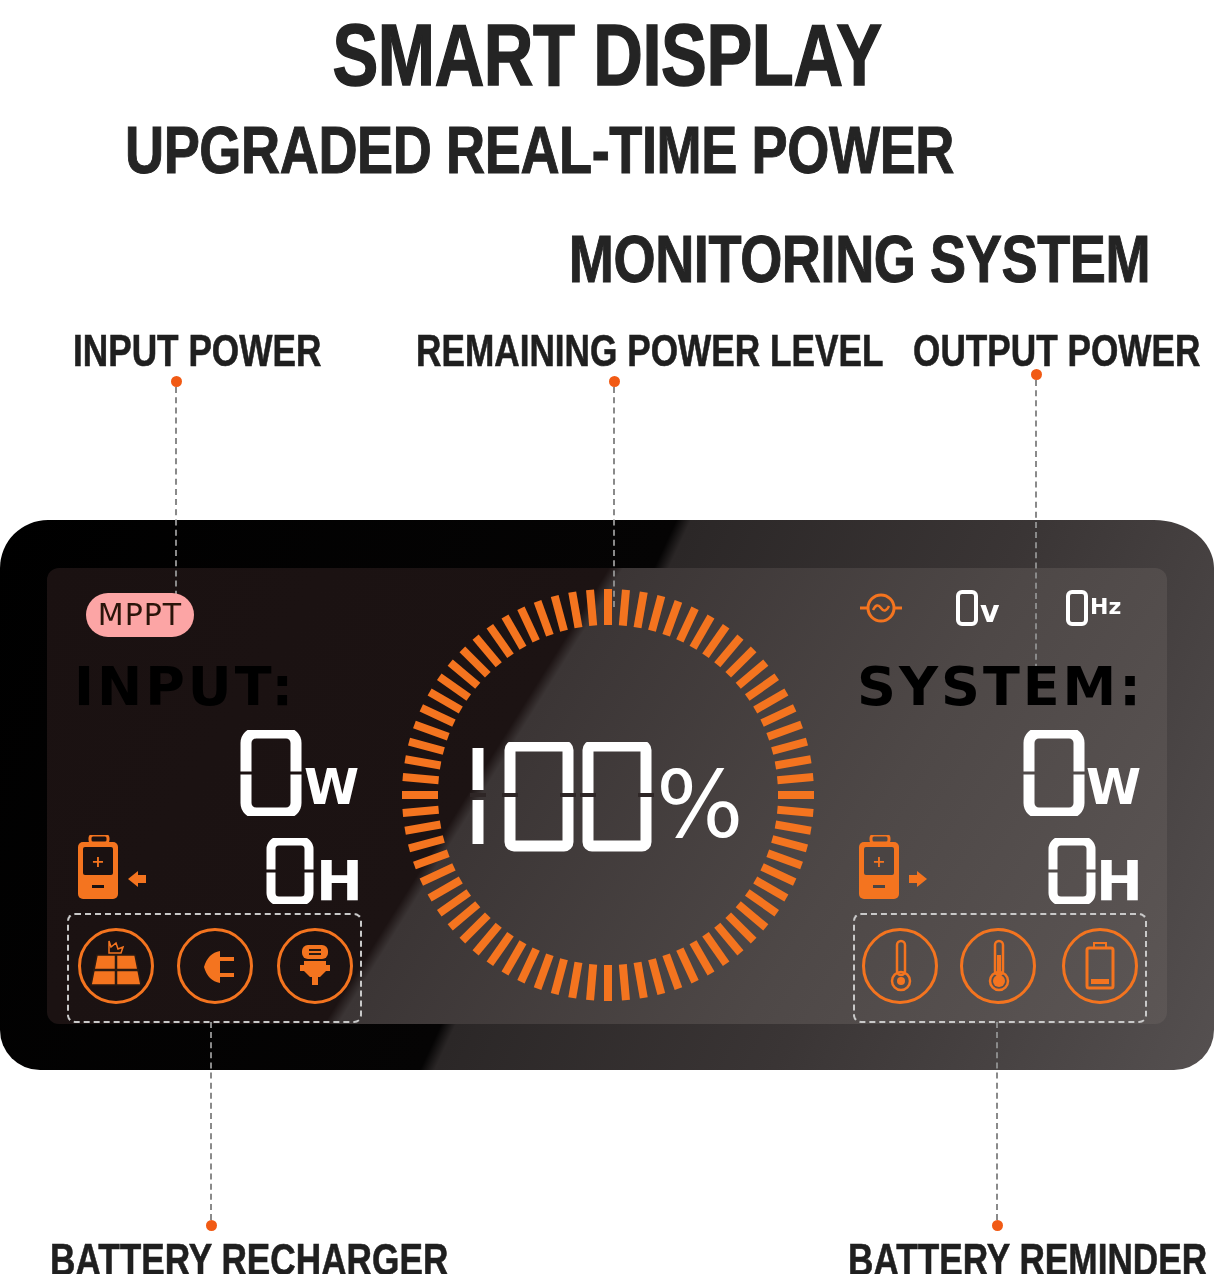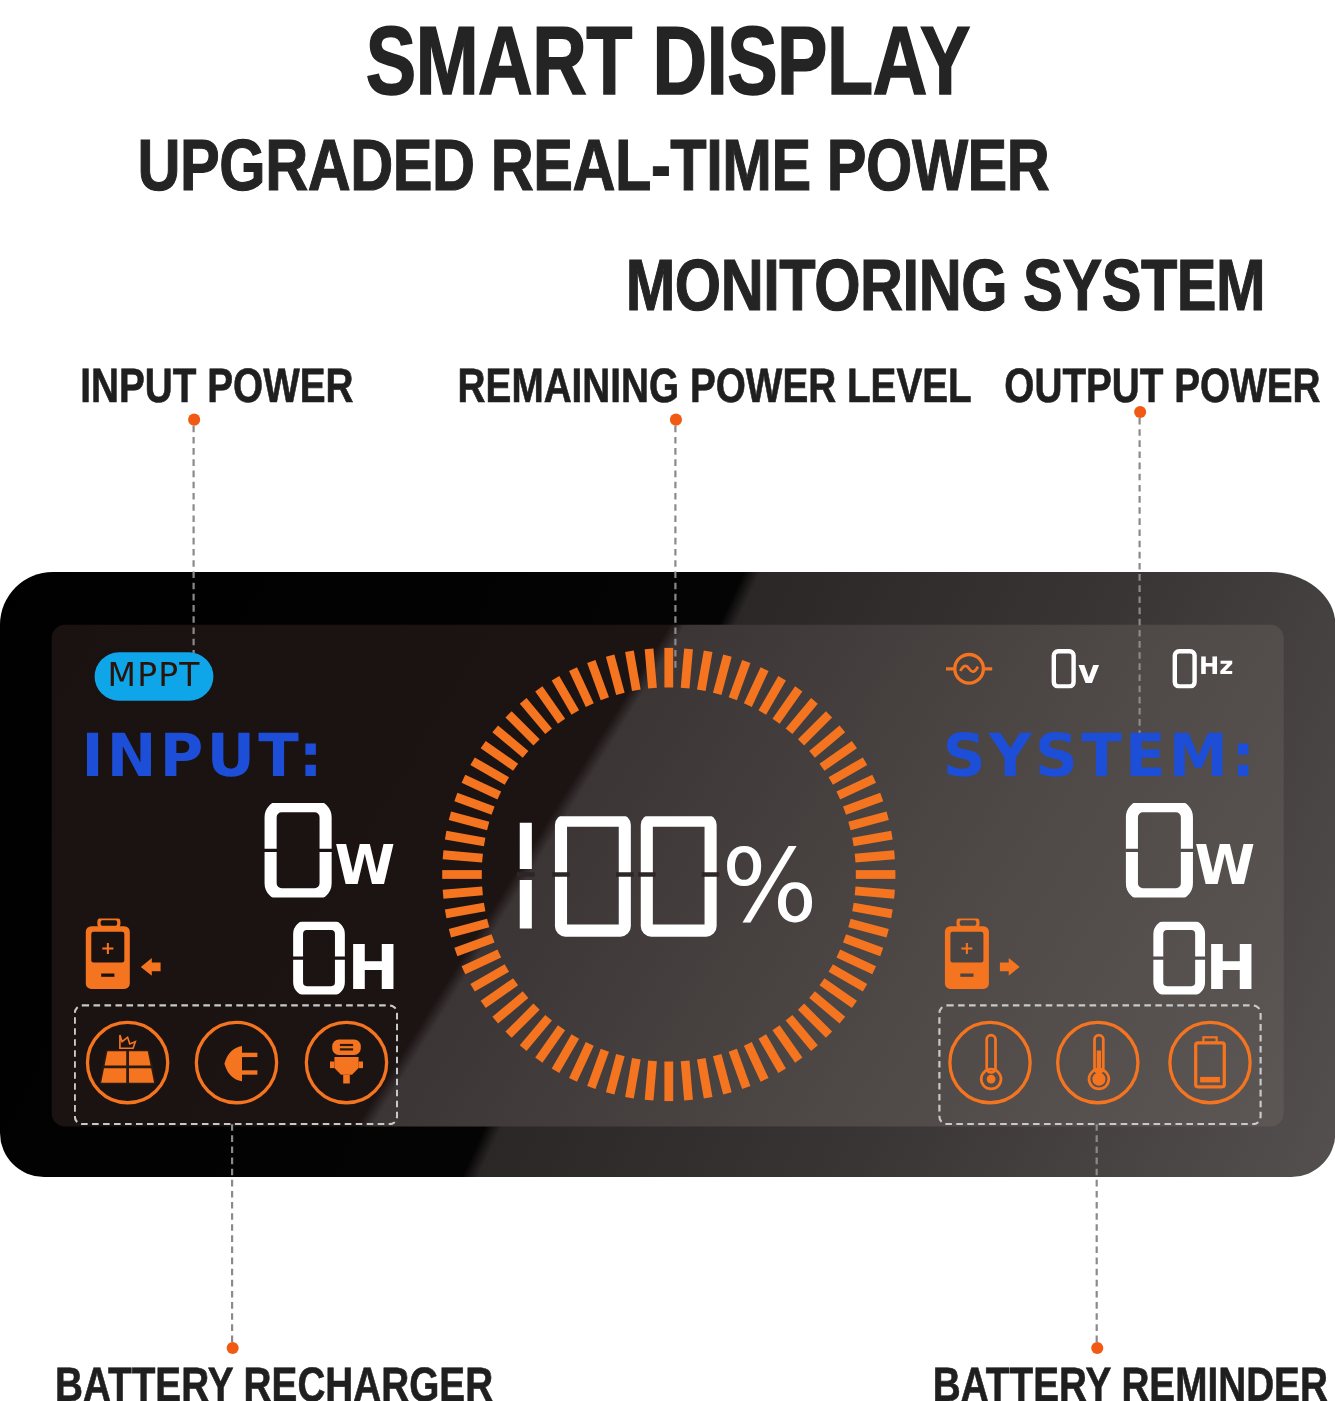--- a/index.html
+++ b/index.html
@@ -15,23 +15,23 @@
   .callout { position: absolute; font-size: 44px; font-weight: 700; color: #1f1f1f; white-space: nowrap; }
   .callout span { display: inline-block; transform: scaleX(0.8); transform-origin: left center; -webkit-text-stroke: 0.6px #1f1f1f; }
   .dot { position: absolute; width: 11px; height: 11px; border-radius: 50%; background: #f15a14; }
   .vline { position: absolute; width: 0; border-left: 2px dashed #8a8a8a; }
 
   .device { position: absolute; left: 0; top: 520px; width: 1214px; height: 550px; border-radius: 48px 60px 40px 40px / 48px 48px 40px 40px;
     background: linear-gradient(115deg, #000 0%, #050404 46%, #2b2727 47%, #3a3535 70%, #555050 100%); }
   .screen { position: absolute; left: 47px; top: 568px; width: 1120px; height: 456px; border-radius: 12px;
     background: linear-gradient(122deg, #1a1111 0%, #1c1313 40%, #3b3535 41%, #4e4847 70%, #5c5655 100%); overflow: hidden; }
 
-  .mppt { position: absolute; left: 86px; top: 593px; width: 108px; height: 44px; border-radius: 22px; background: #0ea5e9;
+  .mppt { position: absolute; left: 86px; top: 593px; width: 108px; height: 44px; border-radius: 22px; background: #fca5a5;
     color: #2a140a; font-size: 30px; font-weight: 400; text-align: center; line-height: 44px; letter-spacing: 1px; font-family: "DejaVu Sans", sans-serif; }
-  .big-label { position: absolute; color: #1d4ed8; font-family: "DejaVu Sans", sans-serif; font-weight: 700; font-size: 54px; letter-spacing: 3px; }
+  .big-label { position: absolute; color: #000000; font-family: "DejaVu Sans", sans-serif; font-weight: 700; font-size: 54px; letter-spacing: 3px; }
   .unit { position: absolute; color: #fff; font-family: "DejaVu Sans", sans-serif; font-weight: 700; }
 
   .icon-box { position: absolute; border: 2px dashed #c9c9c9; border-radius: 8px; }
   .circ-icon { position: absolute; width: 76px; height: 76px; border-radius: 50%; border: 3px solid #f4741f; }
   .circ-icon svg { position: absolute; left: 0; top: 0; }
 
   .ring { position: absolute; left: 398px; top: 585px; width: 420px; height: 420px; }
   .pct { position: absolute; color: #fff; }
 </style>
 </head>

